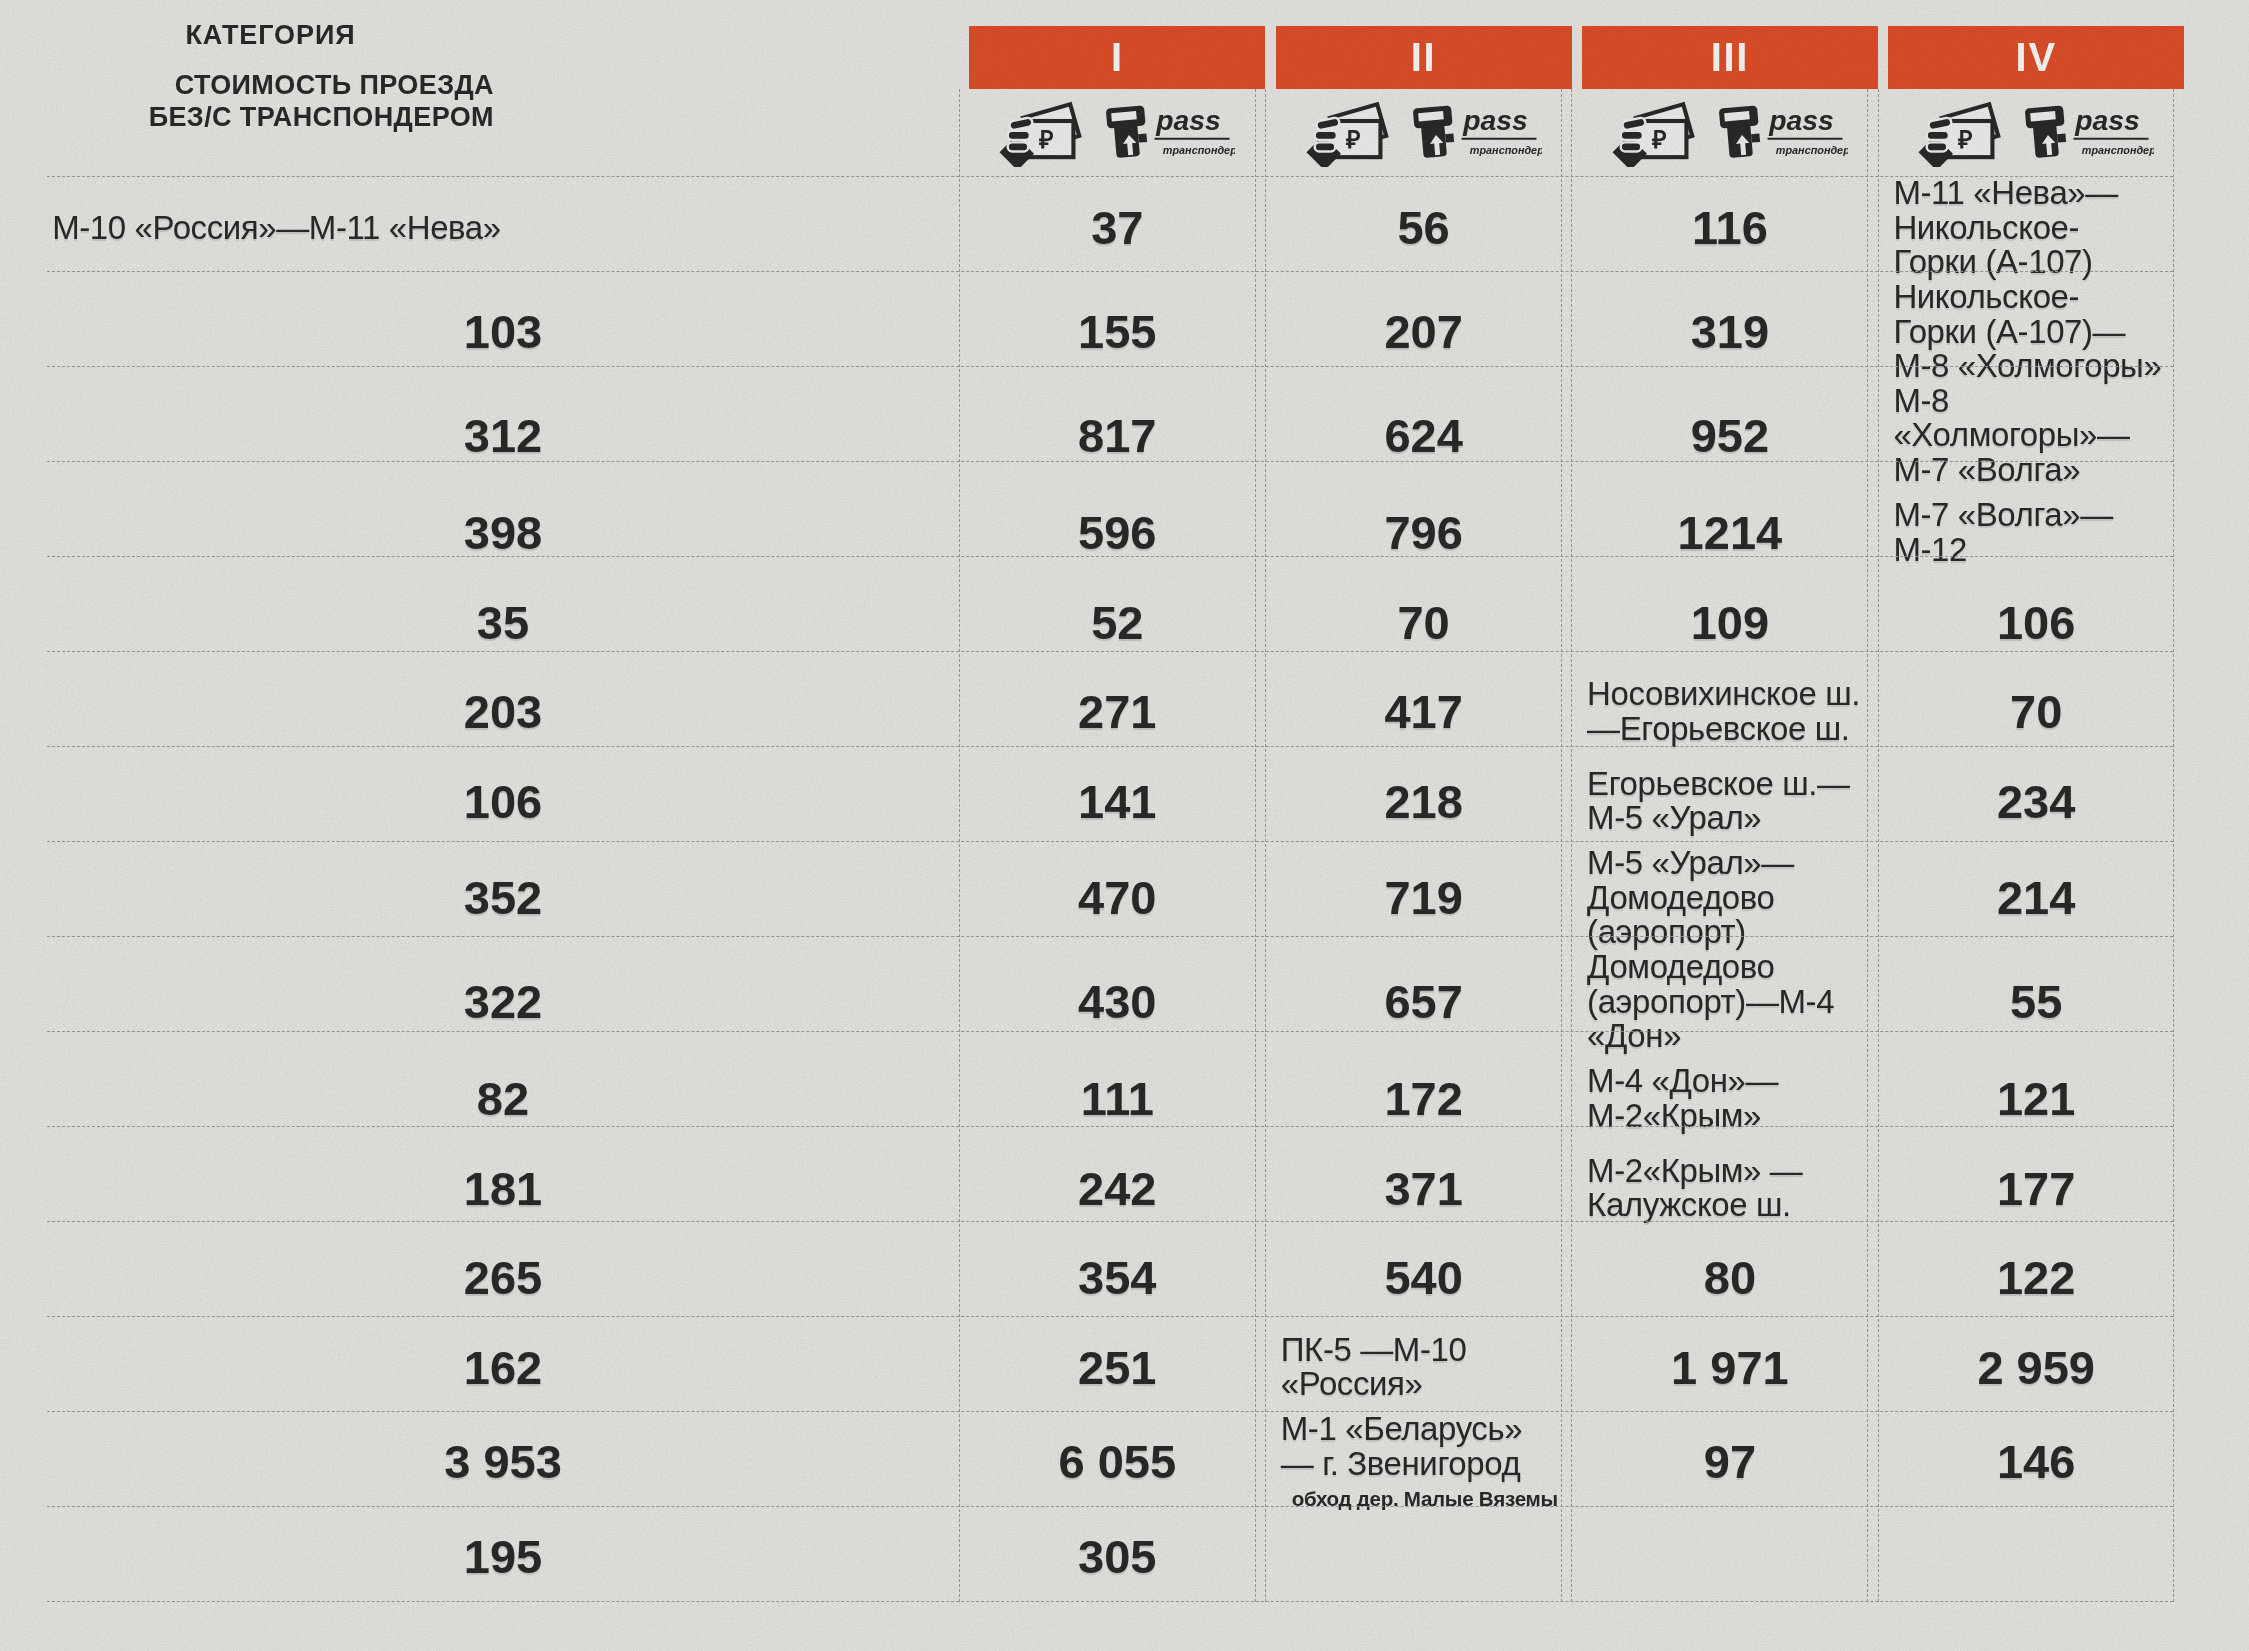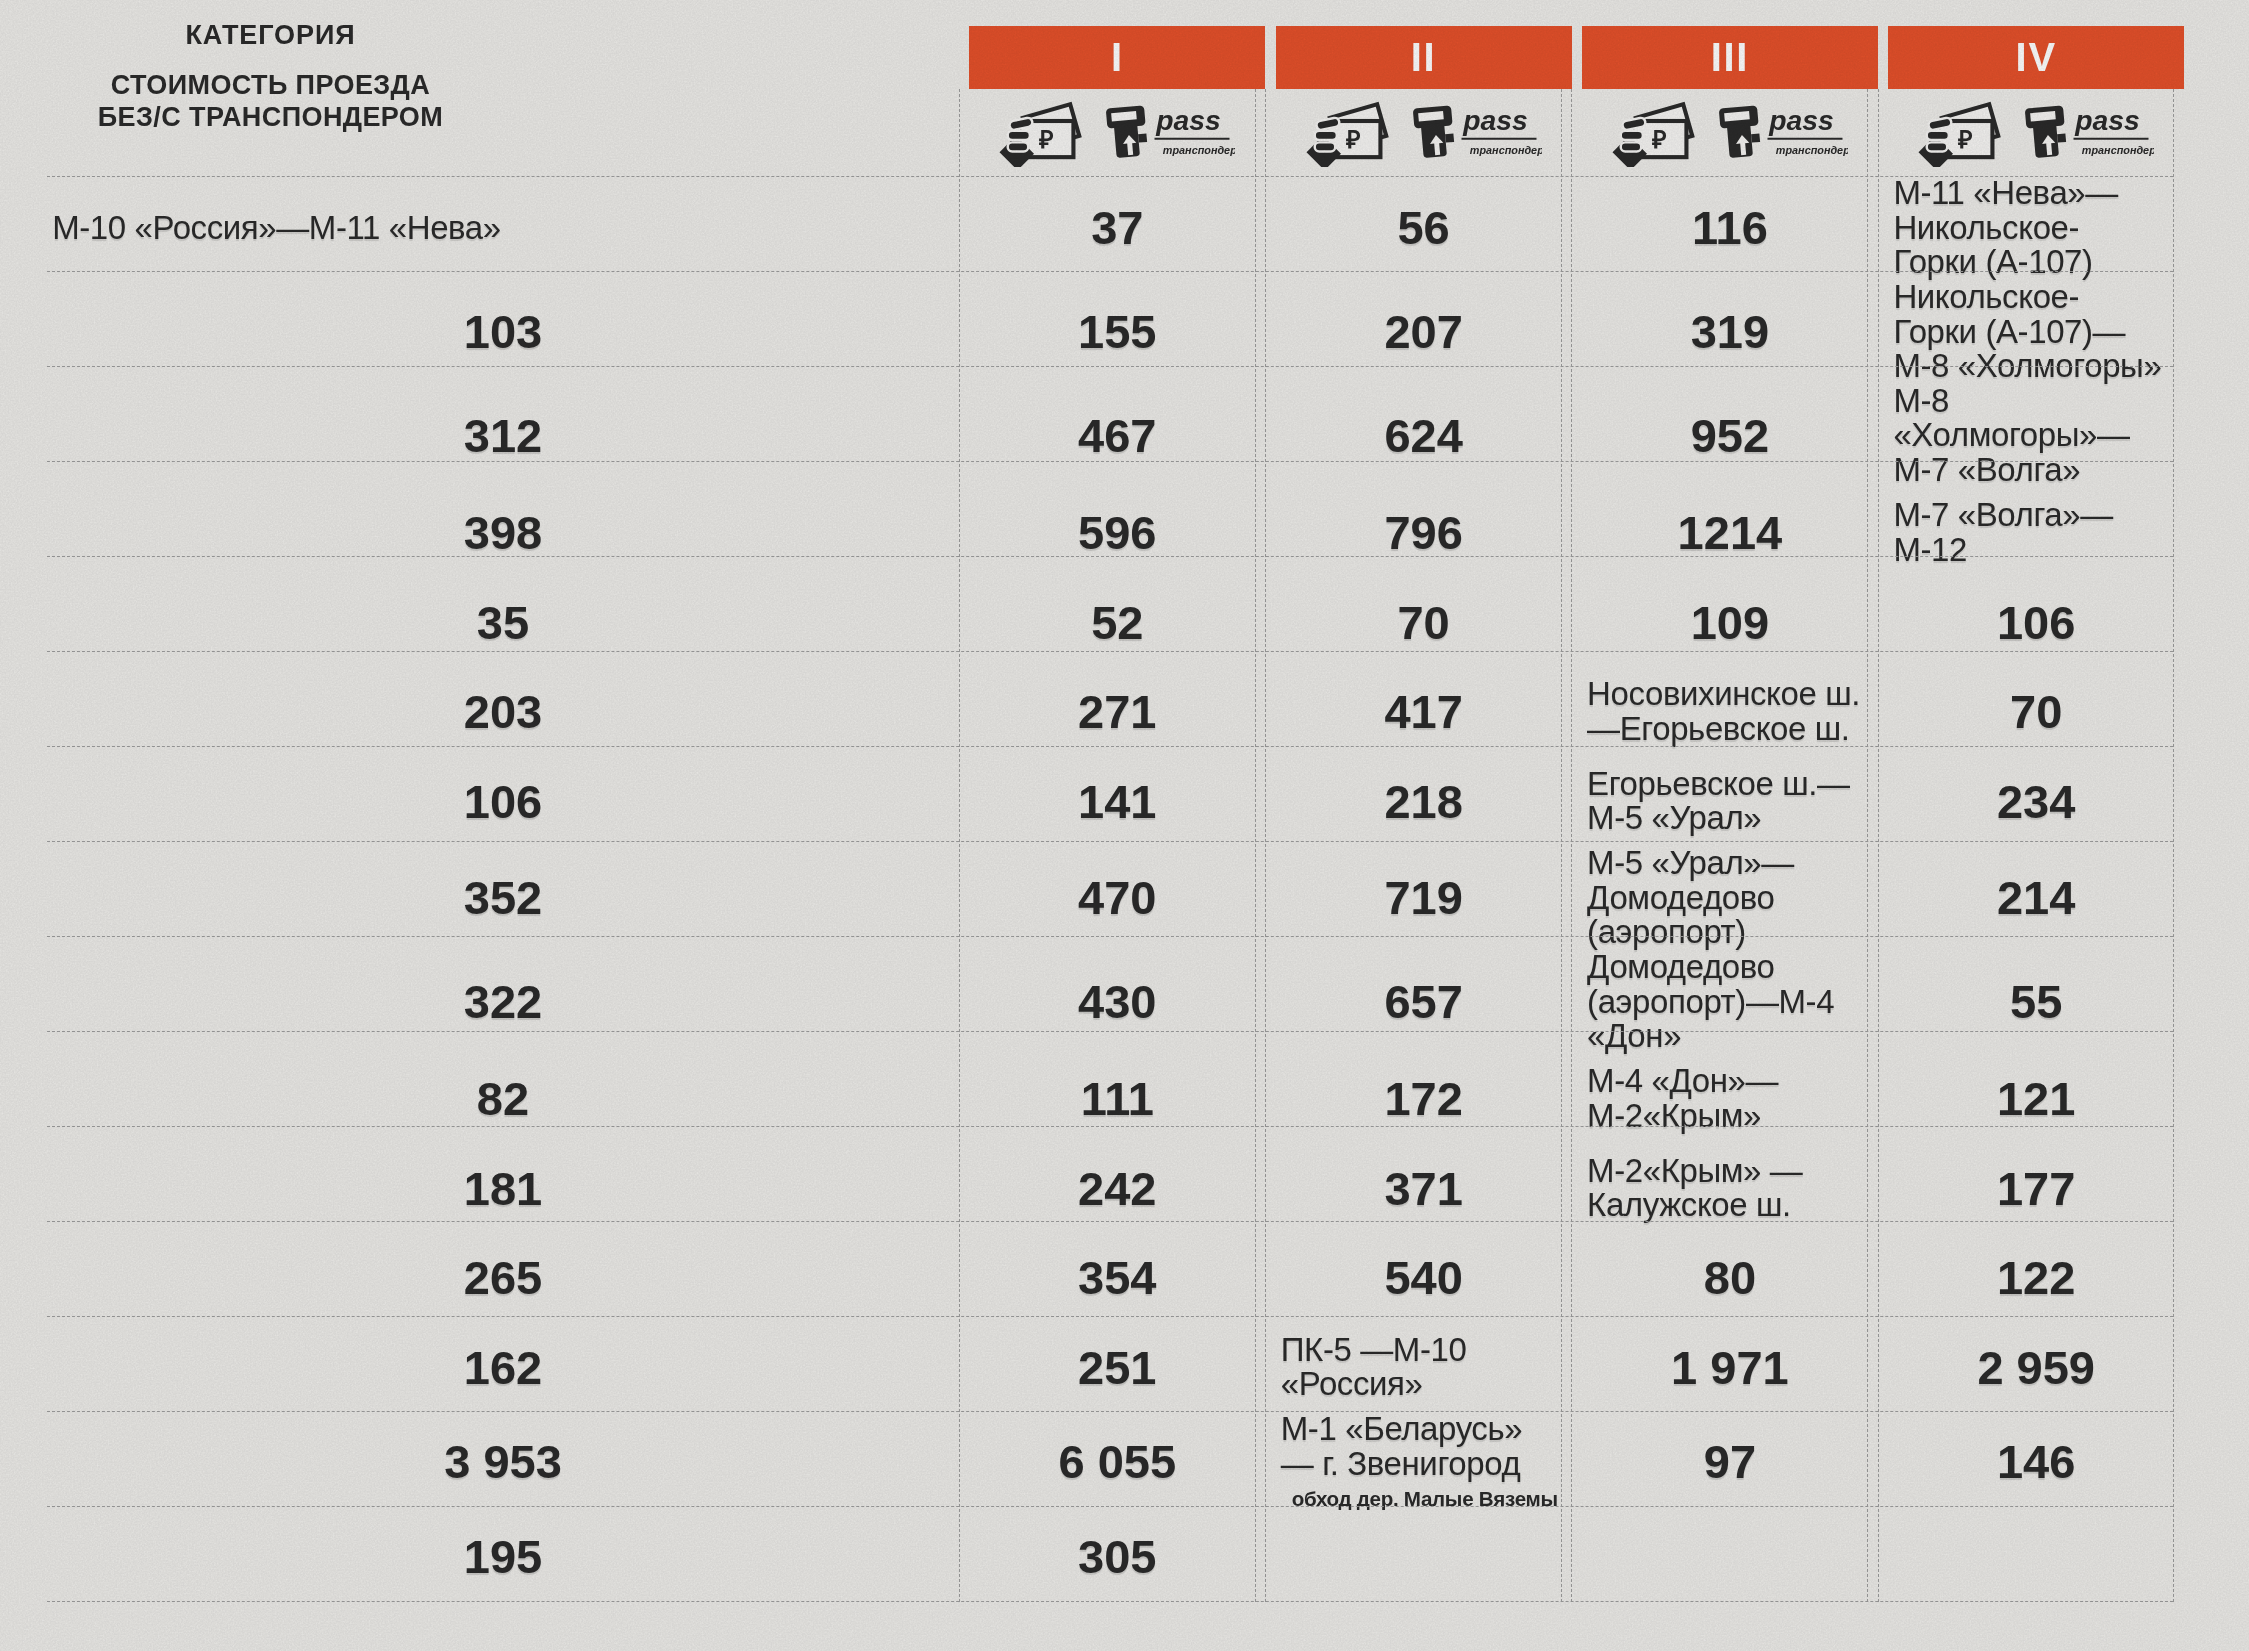--- a/index.html
+++ b/index.html
@@ -19,21 +19,21 @@
     column-gap:10.3px;
   }
   
   .head-row{position:relative; height:176px;}
   .head-labels{padding-top:20px;}
   .cat-label{
     width:447px; text-align:center;
     font-size:27px; font-weight:bold; letter-spacing:0.9px;
   }
   .price-label{
-    width:447px; text-align:center; margin-top:19px;
+    width:447px; text-align:right; margin-top:19px;
     font-size:27px; font-weight:bold; letter-spacing:0.4px; line-height:1.18;
   }
   .col-head{display:flex; flex-direction:column;}
   .banner{
     margin-top:26px; height:63px;
     background:var(--accent);
     color:#ffffff; font-size:40px; font-weight:bold;
     text-align:center; line-height:63px; letter-spacing:1.7px;
   }
   .icon-cell{
@@ -222,21 +222,21 @@
         <div class="route">М-11 «Нева»—Никольское- Горки (А-107)</div>
       </div>
       <div class="cell num-cell">103</div>
       <div class="cell num-cell">155</div>
       <div class="cell num-cell">207</div>
       <div class="cell num-cell">319</div>
       <div class="cell label-cell">
         <div class="route">Никольское- Горки (А-107)—М-8 «Холмогоры»</div>
       </div>
       <div class="cell num-cell">312</div>
-      <div class="cell num-cell">467</div>
+      <div class="cell num-cell">817</div>
       <div class="cell num-cell">624</div>
       <div class="cell num-cell">952</div>
       <div class="cell label-cell">
         <div class="route">М-8 «Холмогоры»—М-7 «Волга»</div>
       </div>
       <div class="cell num-cell">398</div>
       <div class="cell num-cell">596</div>
       <div class="cell num-cell">796</div>
       <div class="cell num-cell">1214</div>
       <div class="cell label-cell">

